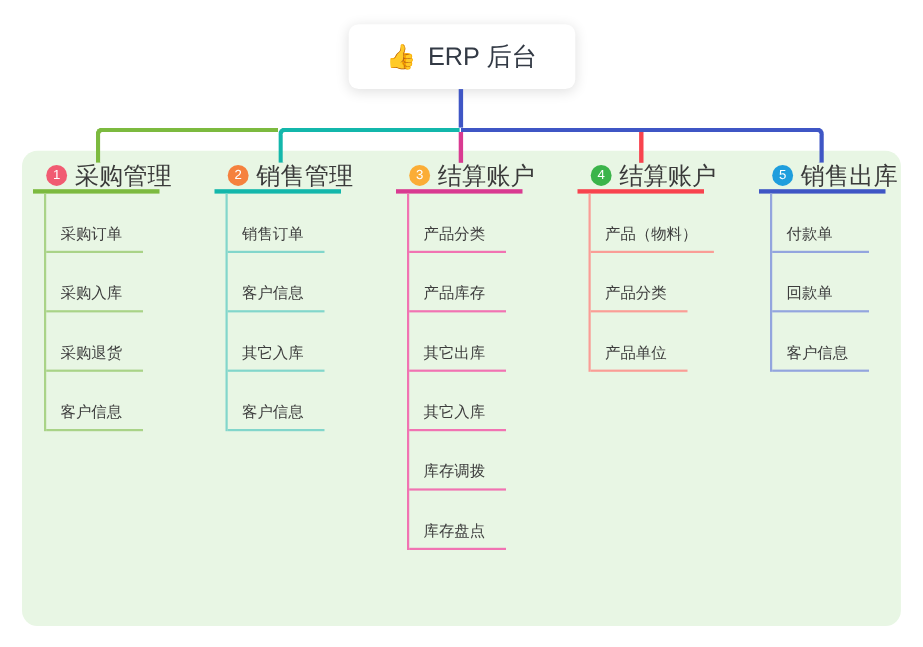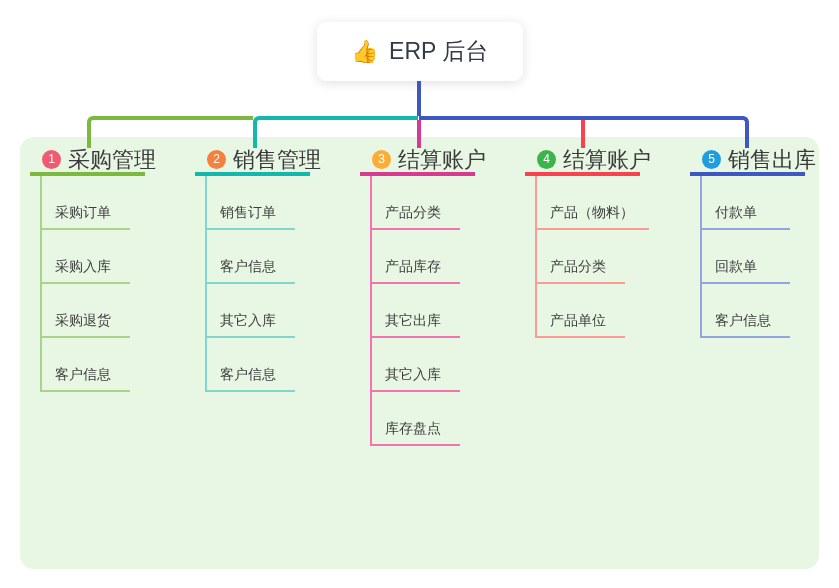--- a/index.html
+++ b/index.html
@@ -149,20 +149,23 @@
       <div class="child">
           <span class="child-label">产品库存</span>
         </div>
       <div class="child">
           <span class="child-label">其它出库</span>
         </div>
       <div class="child">
           <span class="child-label">其它入库</span>
         </div>
       <div class="child">
+          <span class="child-label">库存调拨</span>
+        </div>
+      <div class="child">
           <span class="child-label">库存盘点</span>
         </div>
     </div>
   </div>
 
   <div class="branch" style="left: 525px; --c: #f8434e; --cl: #fa9d96; --bc: #3bb44a;">
     <div class="branch-title">
       <span class="badge">4</span>
       <span class="branch-label">结算账户</span>
     </div>

